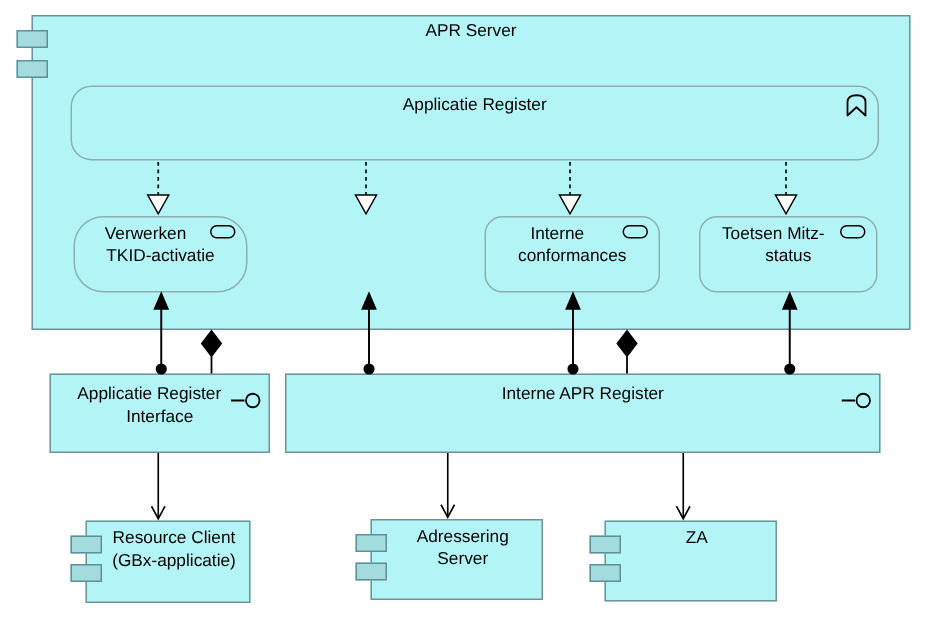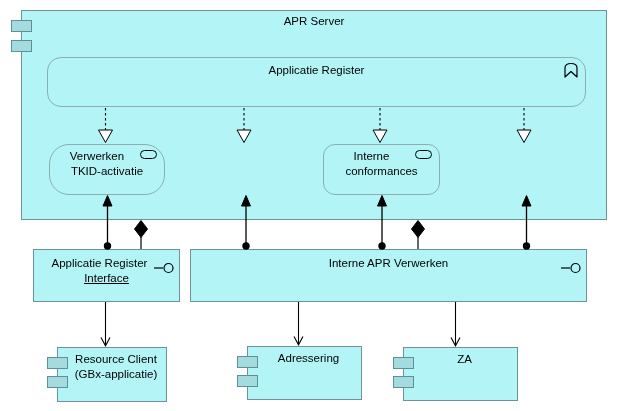--- a/index.html
+++ b/index.html
@@ -51,38 +51,45 @@
 
 
     <div class="round svc" style="left:301px;top:133px;width:117px;height:51px;border-radius:12px;">
       <span class="stadium"></span>
       <div class="lbl two-line">
         <span class="l1">Interne</span>
         <span class="l2">conformances</span>
       </div>
     </div>
 
+    <div class="round svc" style="left:444px;top:133px;width:119px;height:51px;border-radius:12px;">
+      <span class="stadium"></span>
+      <div class="lbl two-line">
+        <span class="l1">Toetsen Mitz-</span>
+        <span class="l2">status</span>
+      </div>
+    </div>
   </div>
 
   <div class="box" style="left:33px;top:249px;width:147px;height:53px;">
     <div class="lbl two-line" style="top:6px;">
       <span style="display:block;padding-right:14px;">Applicatie Register</span>
-      <span style="display:block;text-decoration:underline;">Interface</span>
+      <span style="display:block;">Interface</span>
     </div>
     <span class="lollipop">
       <svg width="22" height="12" viewBox="0 0 22 12">
         <line x1="0" y1="6" x2="9" y2="6" stroke="#000" stroke-width="1.2"></line>
         <circle cx="14.5" cy="6" r="4.5" fill="none" stroke="#000" stroke-width="1.2"></circle>
       </svg>
     </span>
   </div>
 
   <div class="box" style="left:190px;top:249px;width:397px;height:53px;">
     <div class="lbl two-line" style="top:6px;">
-      <span style="display:block;">Interne APR Verwerken</span>
+      <span style="display:block;">Interne APR Register</span>
     </div>
     <span class="lollipop">
       <svg width="22" height="12" viewBox="0 0 22 12">
         <line x1="0" y1="6" x2="9" y2="6" stroke="#000" stroke-width="1.2"></line>
         <circle cx="14.5" cy="6" r="4.5" fill="none" stroke="#000" stroke-width="1.2"></circle>
       </svg>
     </span>
   </div>
 
   <div class="box" style="left:57px;top:347px;width:110px;height:55px;">
@@ -92,20 +99,21 @@
       <span style="display:block;">Resource Client</span>
       <span style="display:block;">(GBx-applicatie)</span>
     </div>
   </div>
 
   <div class="box" style="left:247px;top:346px;width:115px;height:54px;">
     <span class="tab t1"></span>
     <span class="tab t2" style="top:28px;"></span>
     <div class="lbl comp-text">
       <span style="display:block;">Adressering</span>
+      <span style="display:block;">Server</span>
     </div>
   </div>
 
   <div class="box" style="left:403px;top:347px;width:115px;height:54px;">
     <span class="tab t1"></span>
     <span class="tab t2" style="top:28px;"></span>
     <div class="lbl comp-text">
       <span style="display:block;">ZA</span>
     </div>
   </div>

